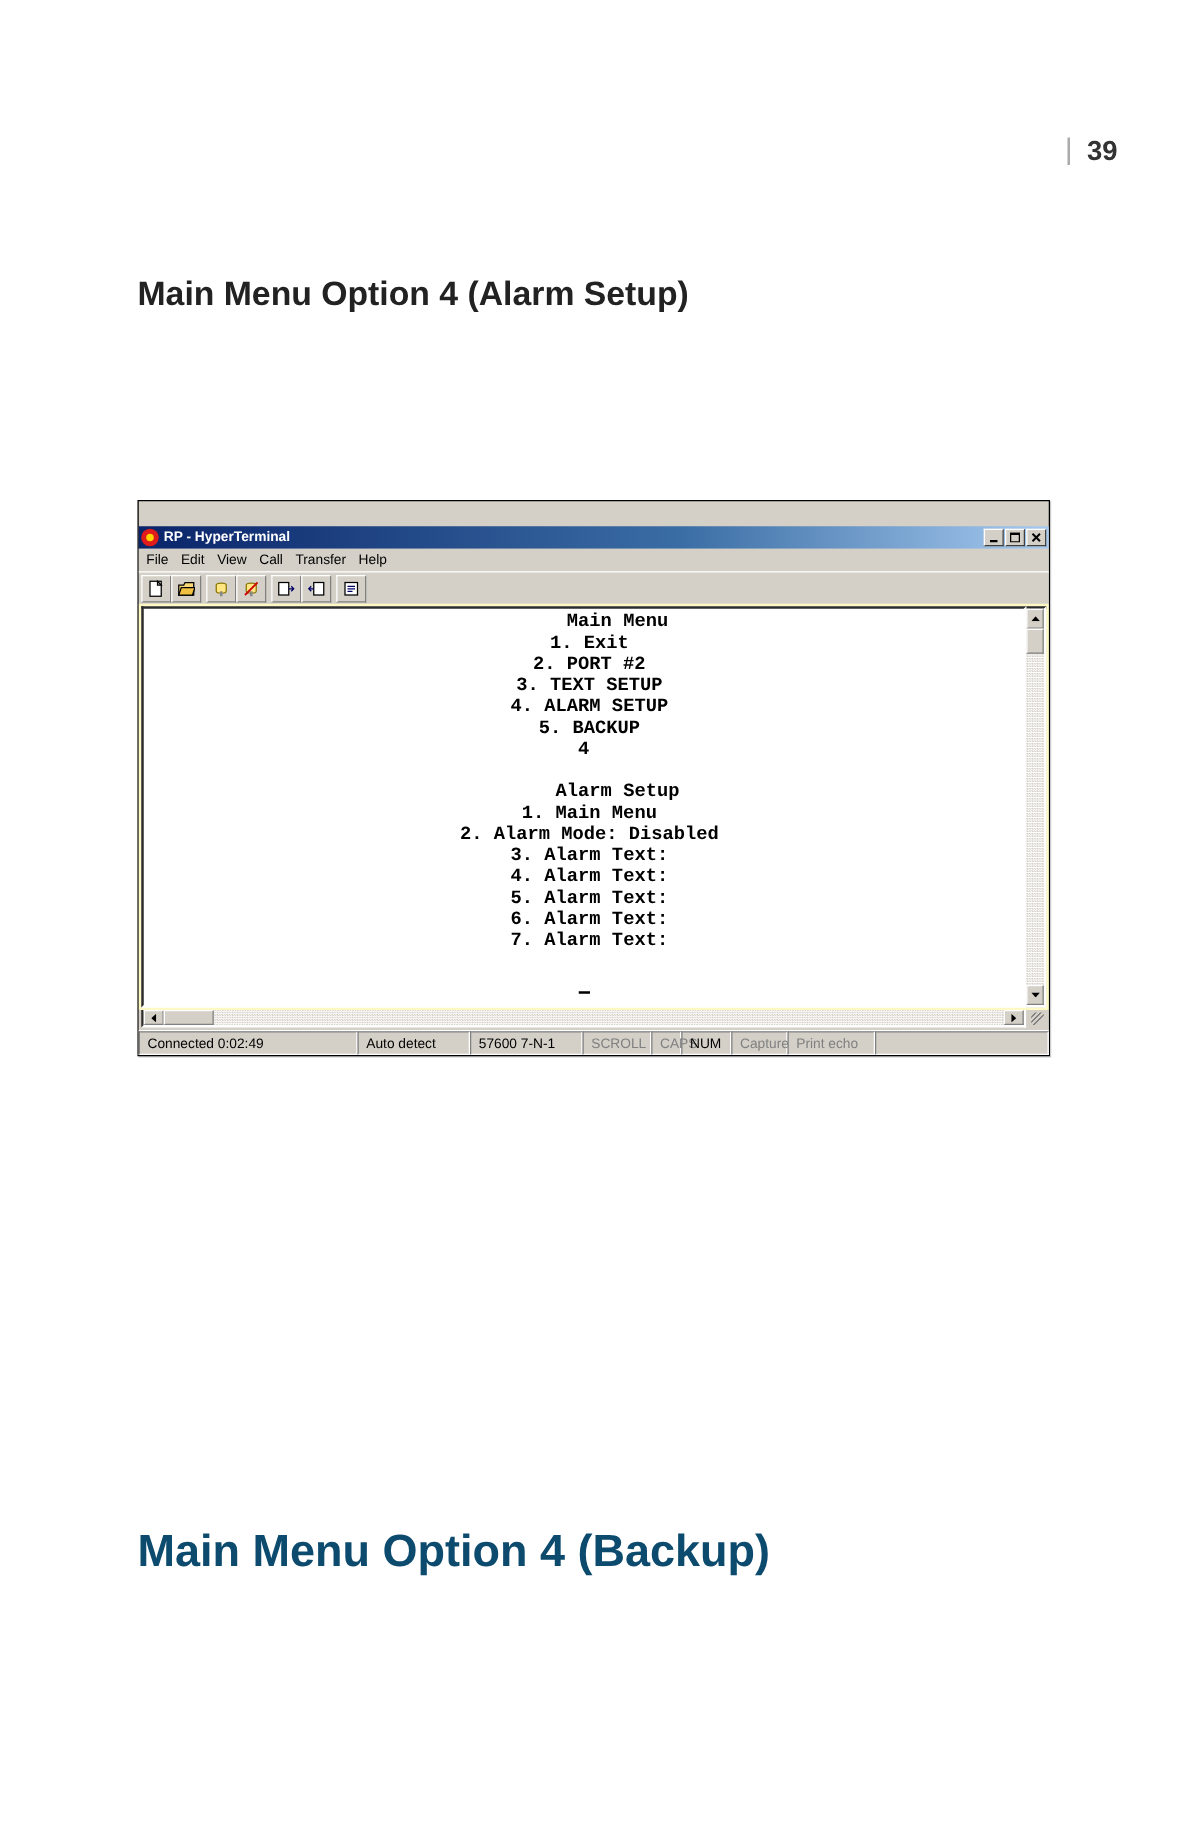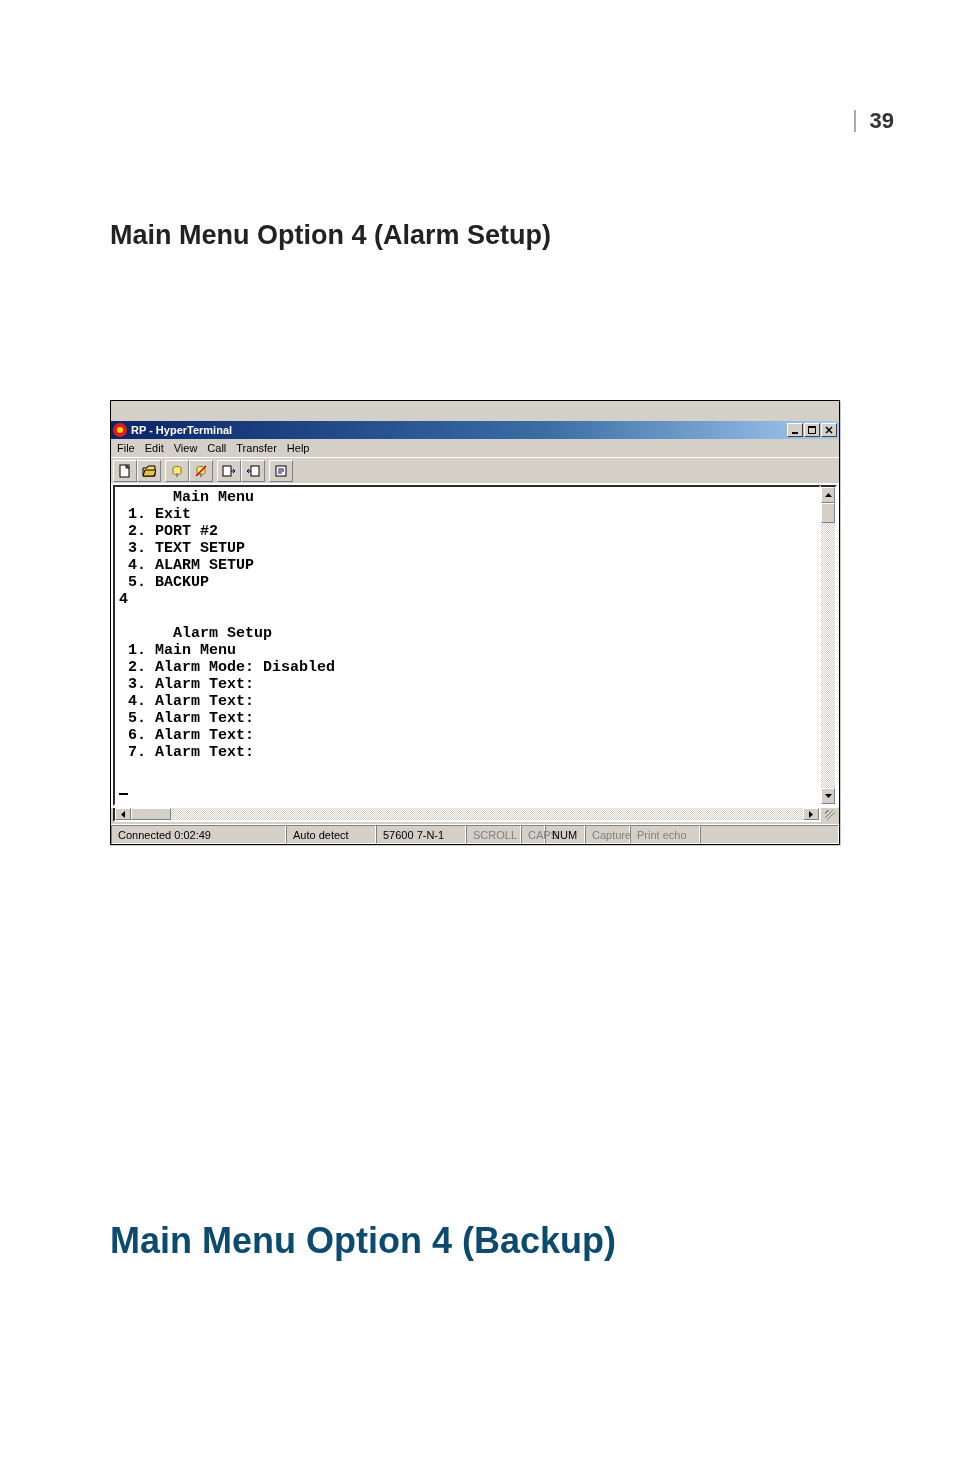--- a/index.html
+++ b/index.html
@@ -133,22 +133,23 @@
   .tb-sep {
     width: 4px;
     height: 22px;
   }
 
   .terminal-wrap {
     flex: 1;
     padding: 2px;
     display: flex;
     position: relative;
-    background: #ffffff;
+    background: #fef9c3;
     overflow: hidden;
+    text-align: center;
   }
   .terminal {
     flex: 1;
     background: #fff;
     border: 2px inset #d4d0c8;
     border-top-color:#808080;
     border-left-color:#808080;
     border-right-color:#fff;
     border-bottom-color:#fff;
     padding: 2px 4px;

